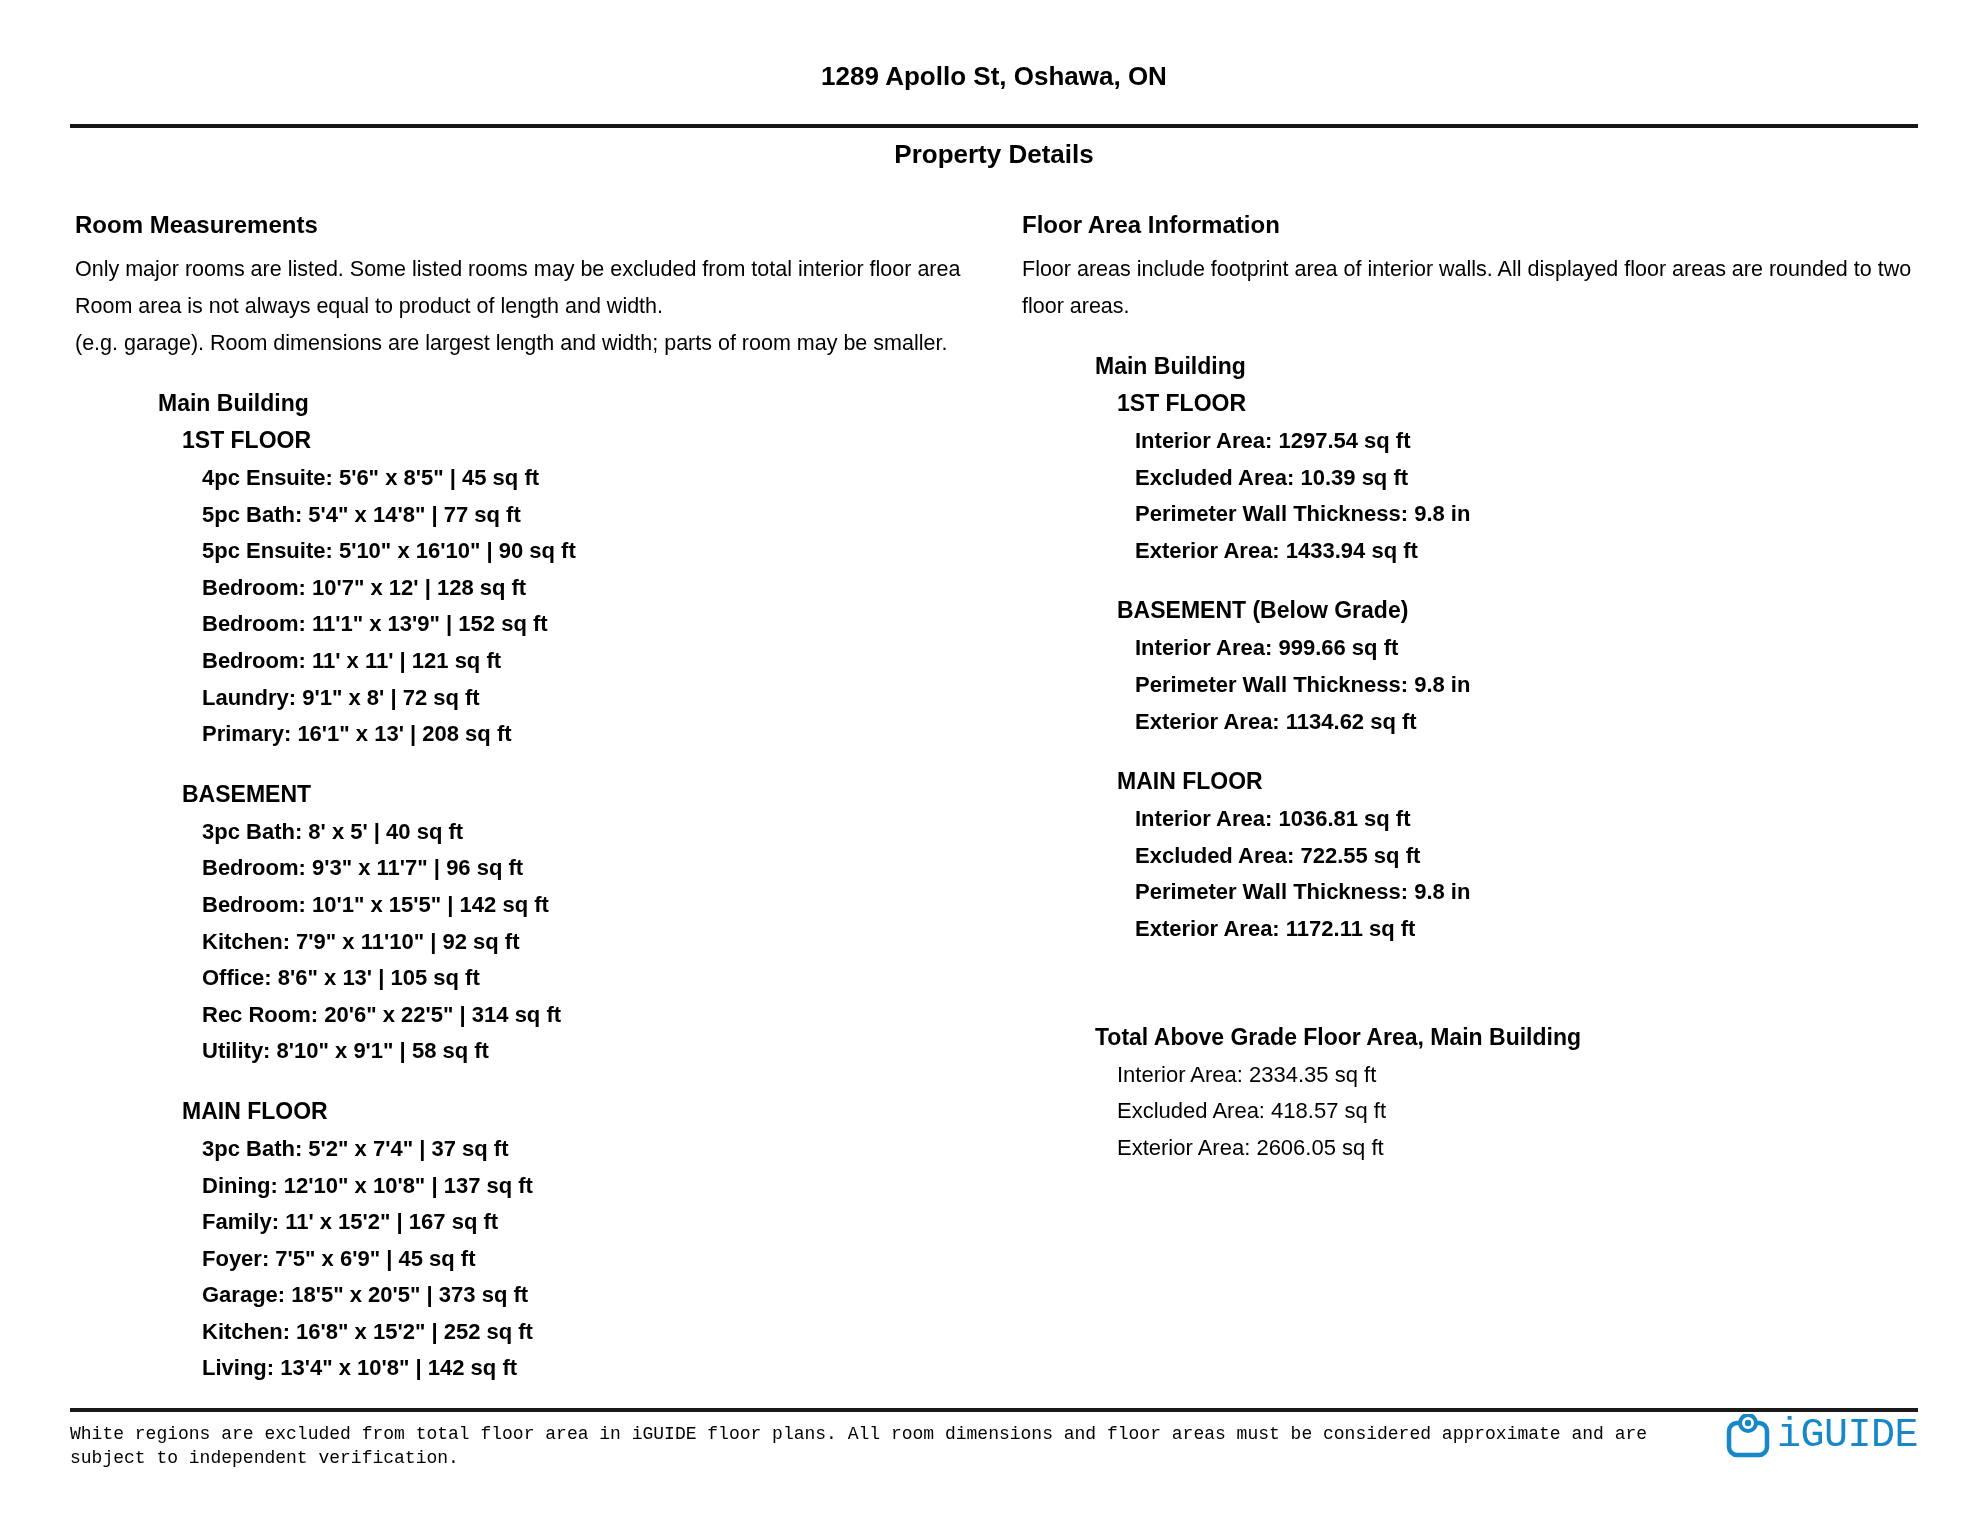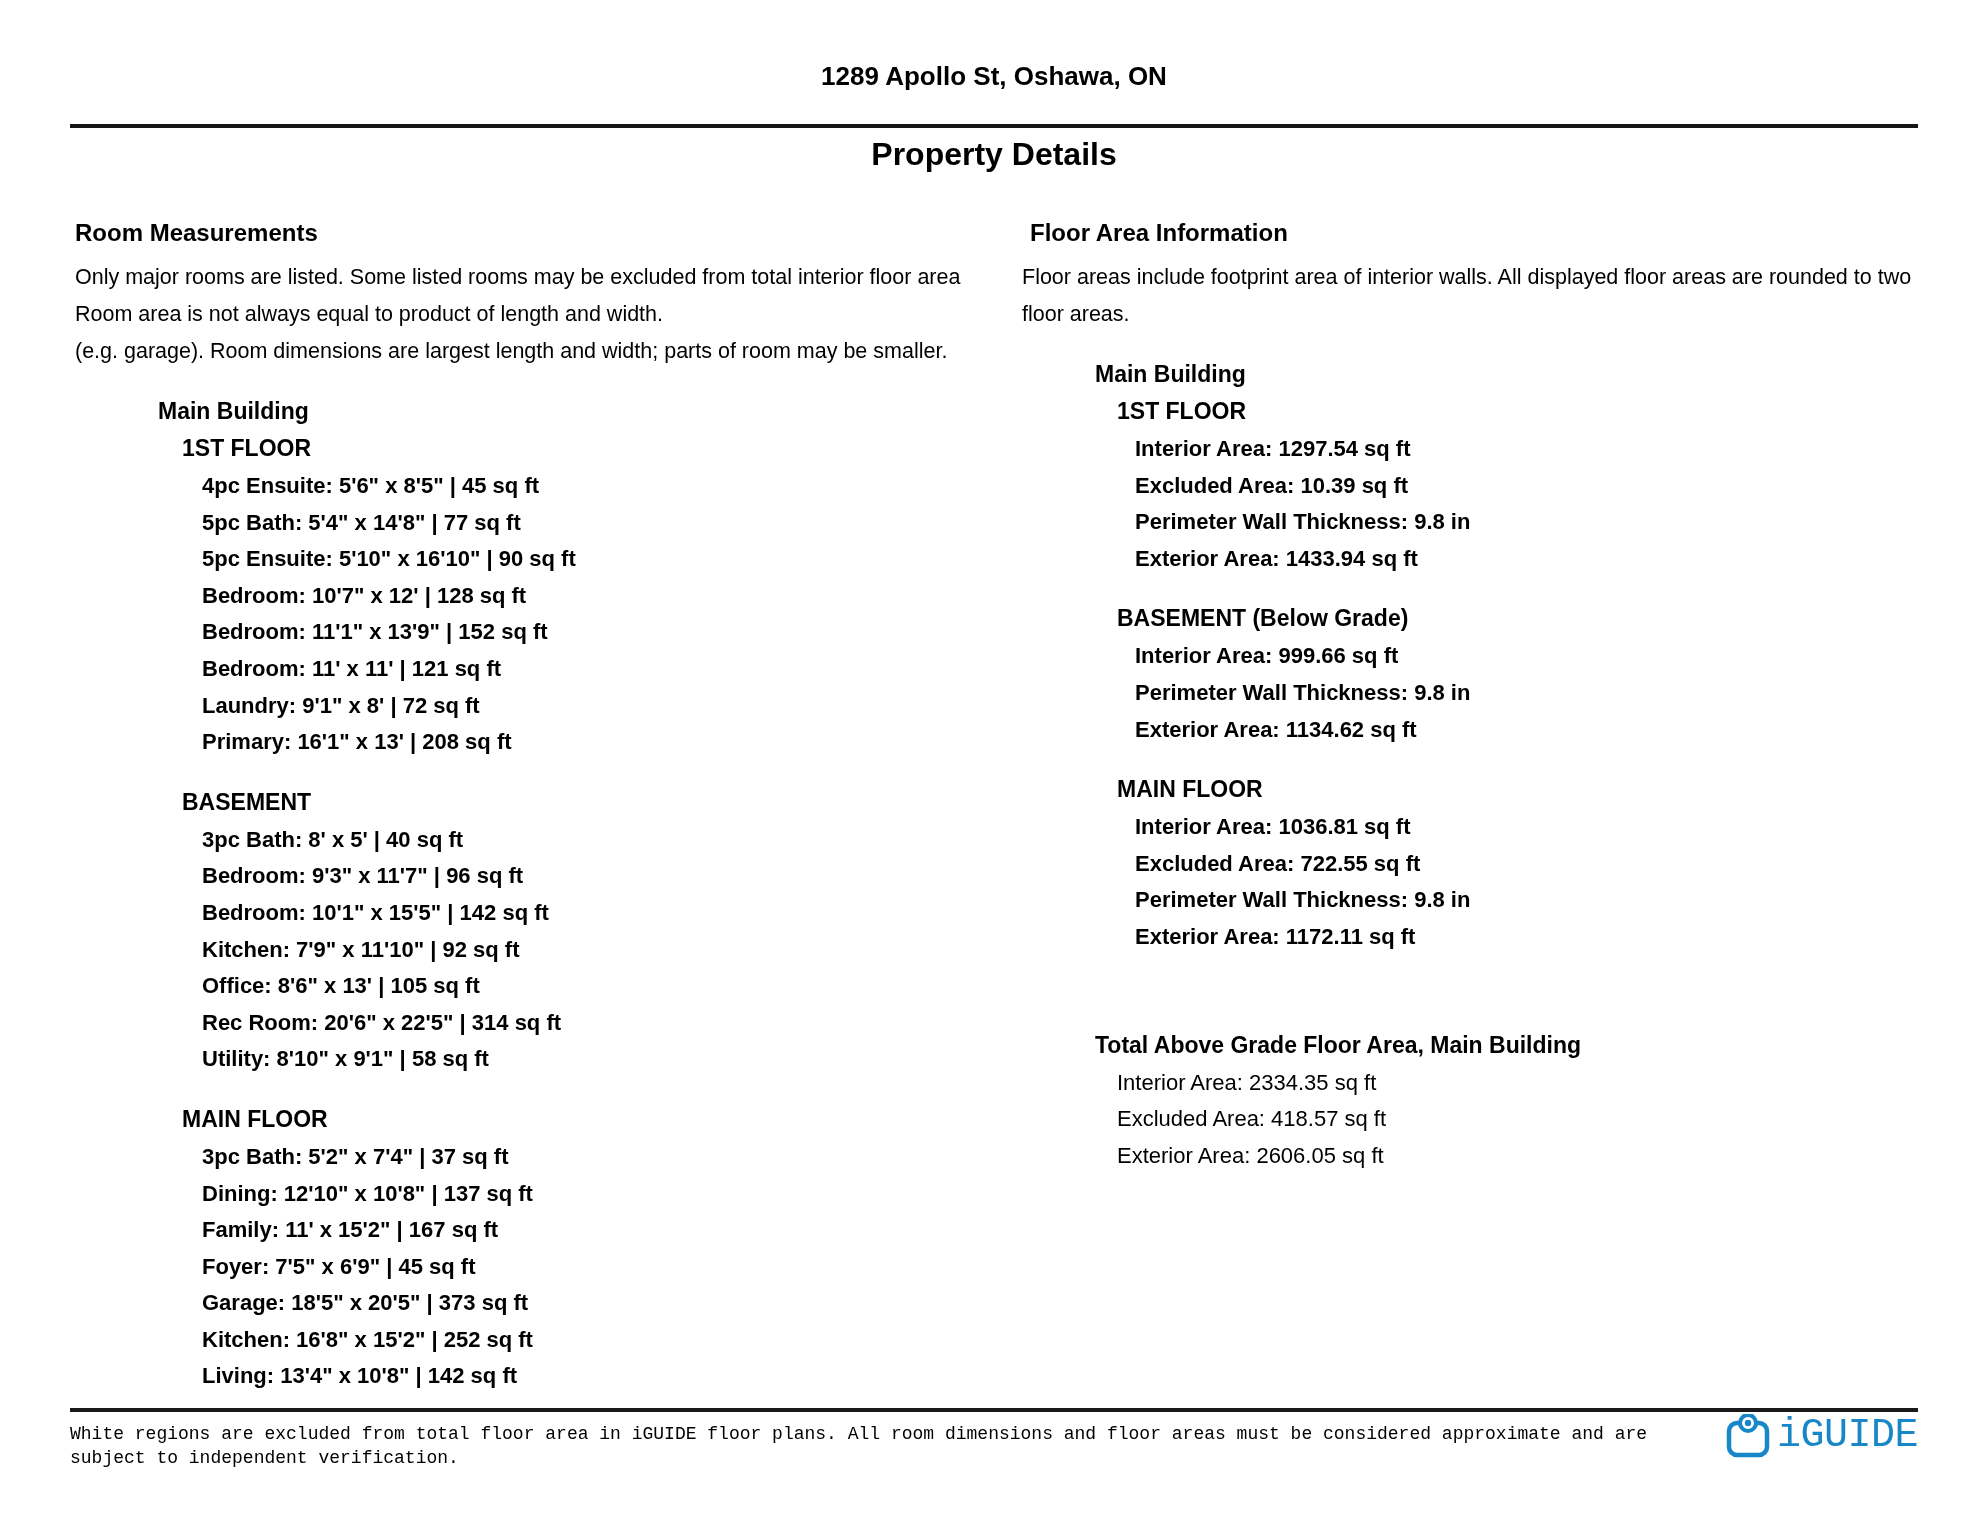--- a/index.html
+++ b/index.html
@@ -21,32 +21,32 @@
     margin: 54px 0 0 0;
     line-height: 44px;
   }
   .title-rule {
     border: none;
     height: 4px;
     background: #161616;
     margin: 26px 0 0 0;
   }
   .subtitle {
-    font-size: 32px;
+    font-size: 26px;
     font-weight: bold;
     text-align: center;
     margin: 11px 0 0 0;
     line-height: 30px;
   }
 
   .columns { display: flex; margin-top: 42px; }
   .col-left { width: 952px; flex: 0 0 952px; }
   .col-right { flex: 1; }
 
-  .section-heading { font-size: 24px; font-weight: bold; margin: 8px; line-height: 28px; }
+  .section-heading { font-size: 24px; font-weight: bold; margin: 0; line-height: 28px; }
   .col-left .section-heading { margin-left: 5px; }
 
   .intro { margin-top: 12px; font-size: 21.5px; line-height: 37px; }
   .col-left .intro { margin-left: 5px; }
 
   .building-name { font-size: 23px; font-weight: bold; margin: 28px 0 0 0; line-height: 27px; }
   .col-left .building-name { margin-left: 88px; }
   .col-right .building-name { margin-left: 73px; }
 
   .floor { margin-top: 28px; font-weight: bold; }

